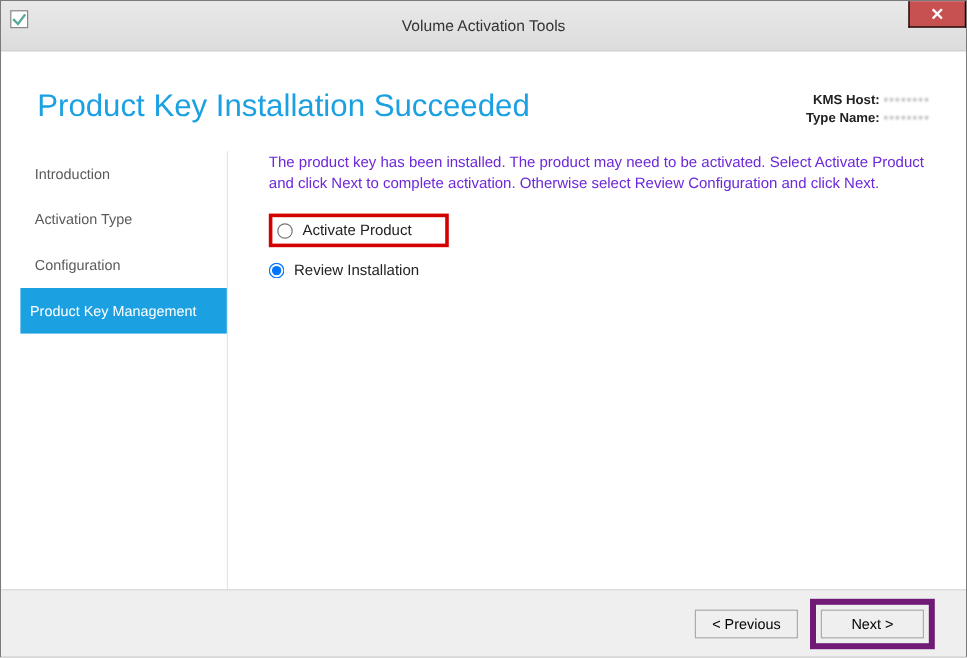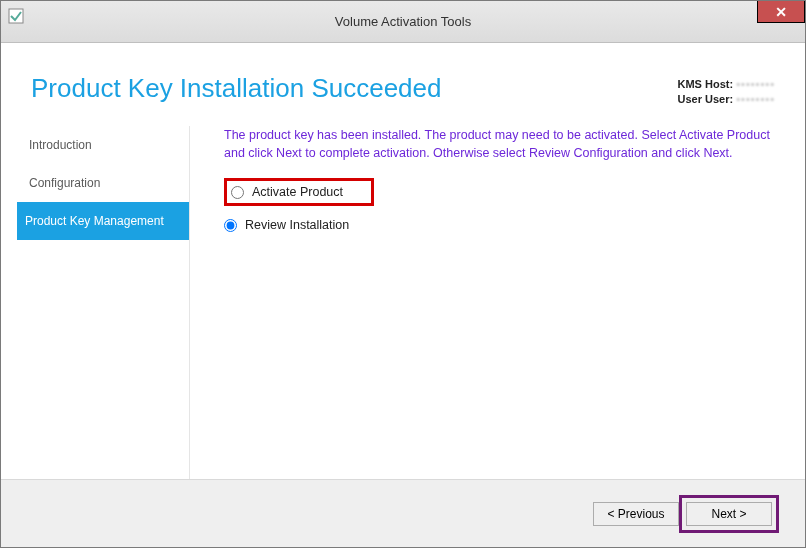--- a/index.html
+++ b/index.html
@@ -21,23 +21,23 @@
   .content-row { flex: 1; display: flex; padding: 0 30px 0 24px; }
   .sidebar { width: 165px; border-right: 1px solid #e5e5e5; padding-top: 0; }
   .sidebar-item { font-size: 12px; color: #5a5a5a; padding: 12px 10px 12px 4px; cursor: pointer; }
   .sidebar-item.active { background: #1ba1e2; color: #fff; padding-left:8px; margin-left:-8px; }
   .main { flex: 1; padding: 0 0 0 34px; }
   .instructions { font-size: 12.5px; color: #6d28d9; line-height: 1.45; margin-bottom: 16px; }
   .radio-row { display: flex; align-items: center; font-size: 12.5px; color: #222; margin-bottom: 12px; cursor: pointer; }
   .radio-row input { margin-right: 8px; }
   .highlight-red { border: 3px solid #d40000; padding: 4px 28px 4px 4px; display: inline-flex; }
 
-  .footer { height: 68px; background: #efefef; border-top: 1px solid #d9d9d9; display: flex; justify-content: flex-end; align-items: center; padding-right: 26px; }
+  .footer { height: 56px; background: #efefef; border-top: 1px solid #d9d9d9; display: flex; justify-content: flex-end; align-items: center; padding-right: 26px; gap: 10px; }
   .wiz-btn { width: 86px; height: 24px; font-size: 12px; background: #efefef; border: 1px solid #acacac; cursor: pointer; }
-  .next-wrap { border: 3px solid #701a75; padding: 4px; text-decoration: underline; }
+  .next-wrap { border: 5px solid #701a75; padding: 4px; text-decoration: underline; }
 </style>
 </head>
 <body>
 
 <div class="window">
 
   <div class="titlebar">
     <span class="icon">
       <svg viewBox="0 0 18 18">
           <rect x="2" y="2" width="14" height="14" fill="#fff" stroke="#888"></rect>
@@ -53,30 +53,33 @@
   <div class="body">
 
     <div class="header-area">
       <div class="page-title">Product Key Installation Succeeded</div>
       <div class="host-info">
         <div>
           <b>KMS Host:</b>
           <span class="blur">••••••••</span>
         </div>
         <div>
-          <b>User User:</b>
+          <b>Type Name:</b>
           <span class="blur">••••••••</span>
         </div>
       </div>
     </div>
 
     <div class="content-row">
       <div class="sidebar">
         <div class="sidebar-item">
           <span>Introduction</span>
+        </div>
+        <div class="sidebar-item">
+          <span>Activation Type</span>
         </div>
         <div class="sidebar-item">
           <span>Configuration</span>
         </div>
         <div class="sidebar-item active">
           <span>Product Key Management</span>
         </div>
       </div>
 
       <div class="main">

